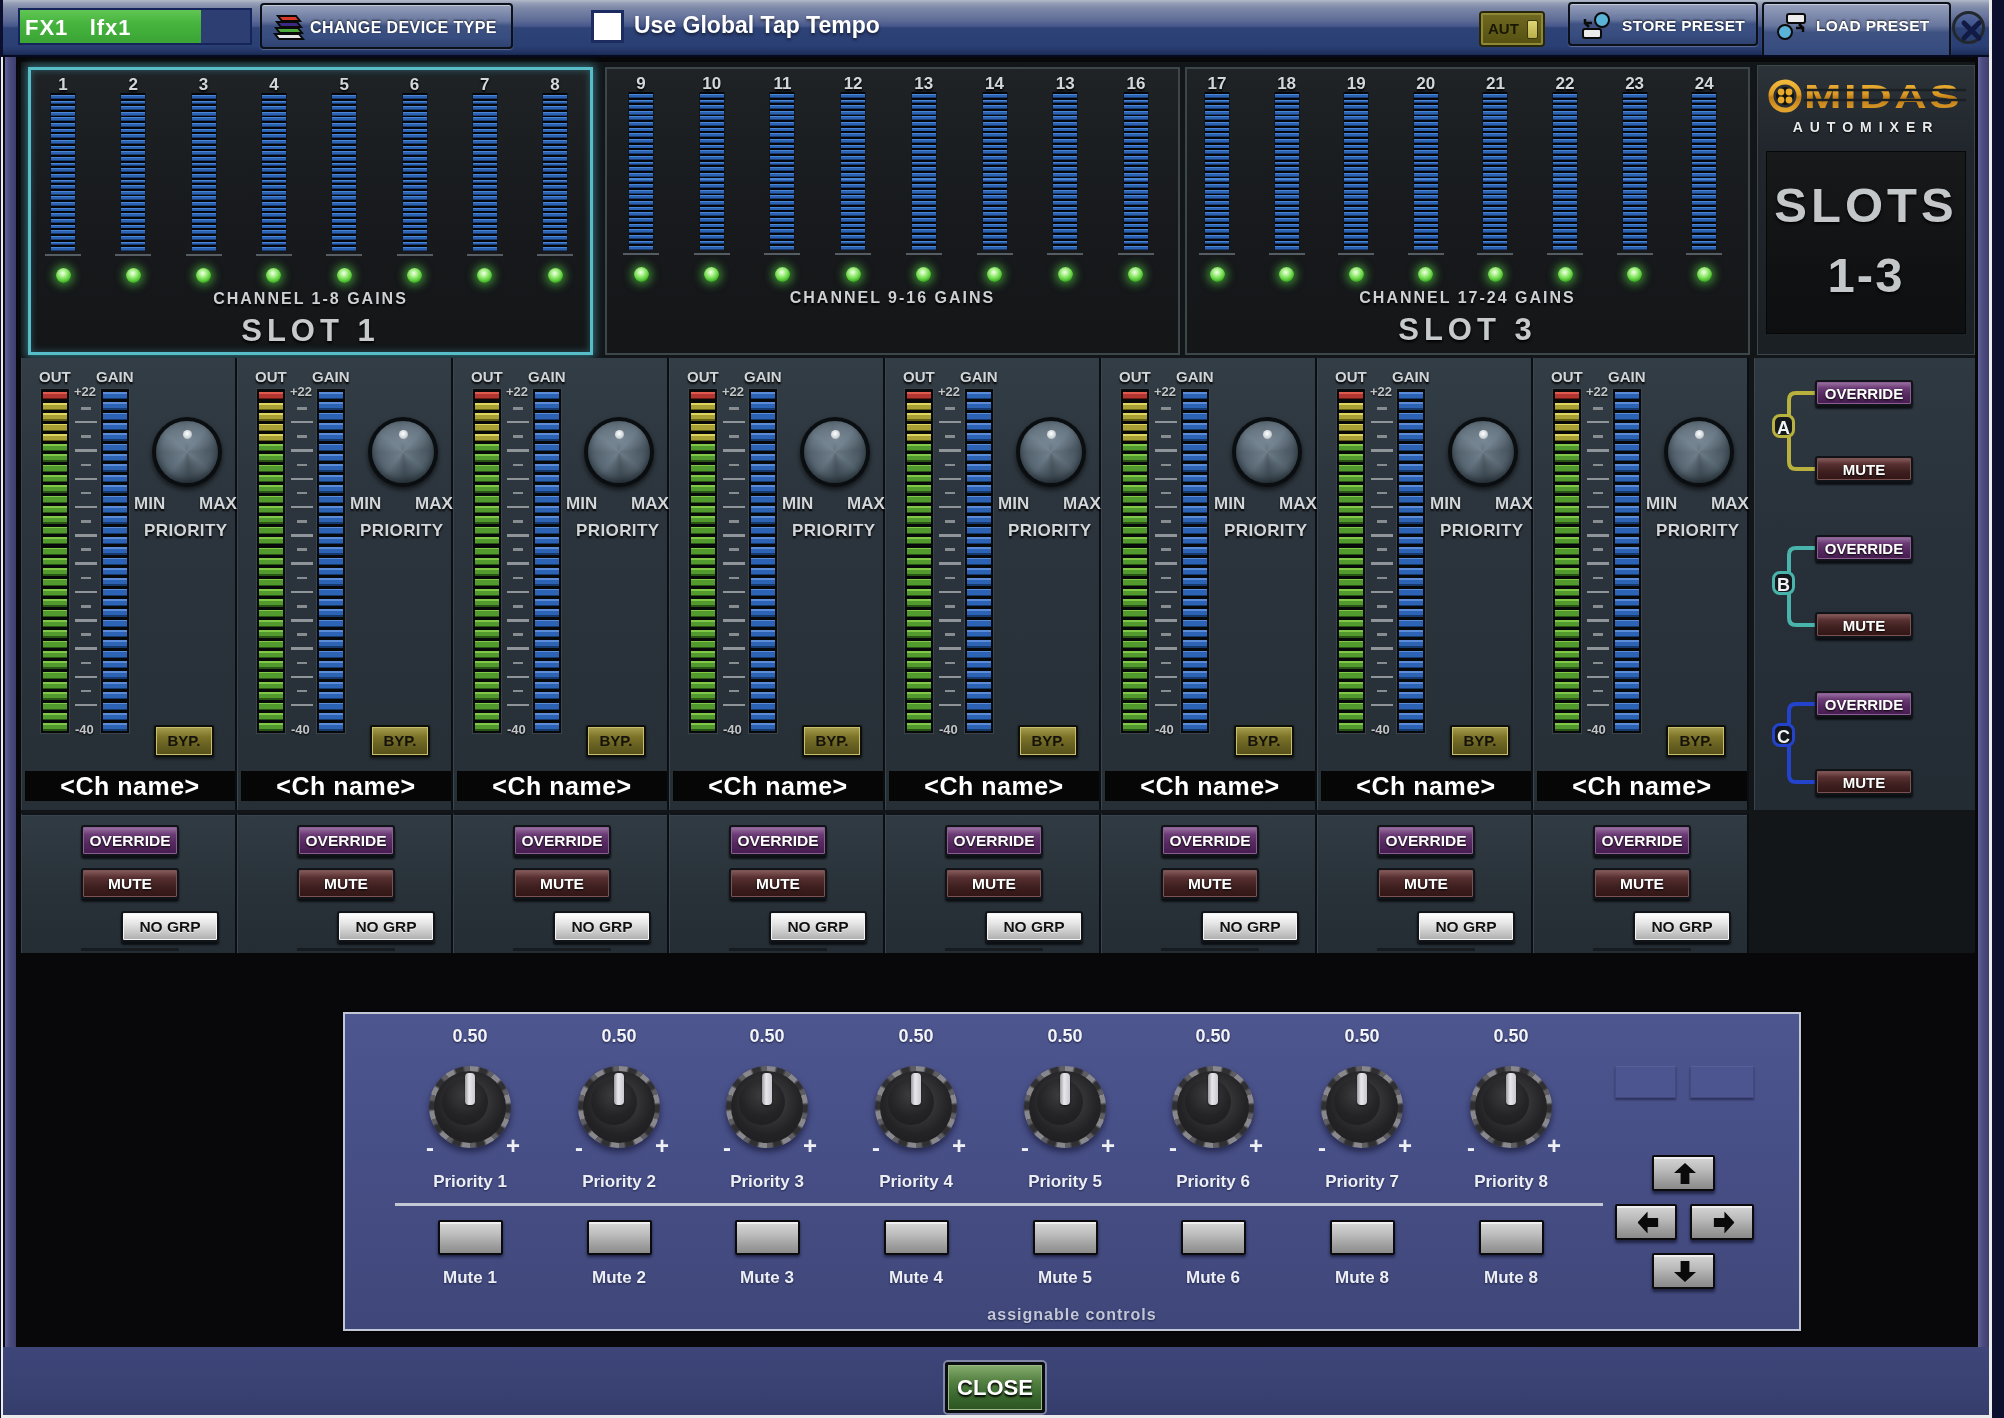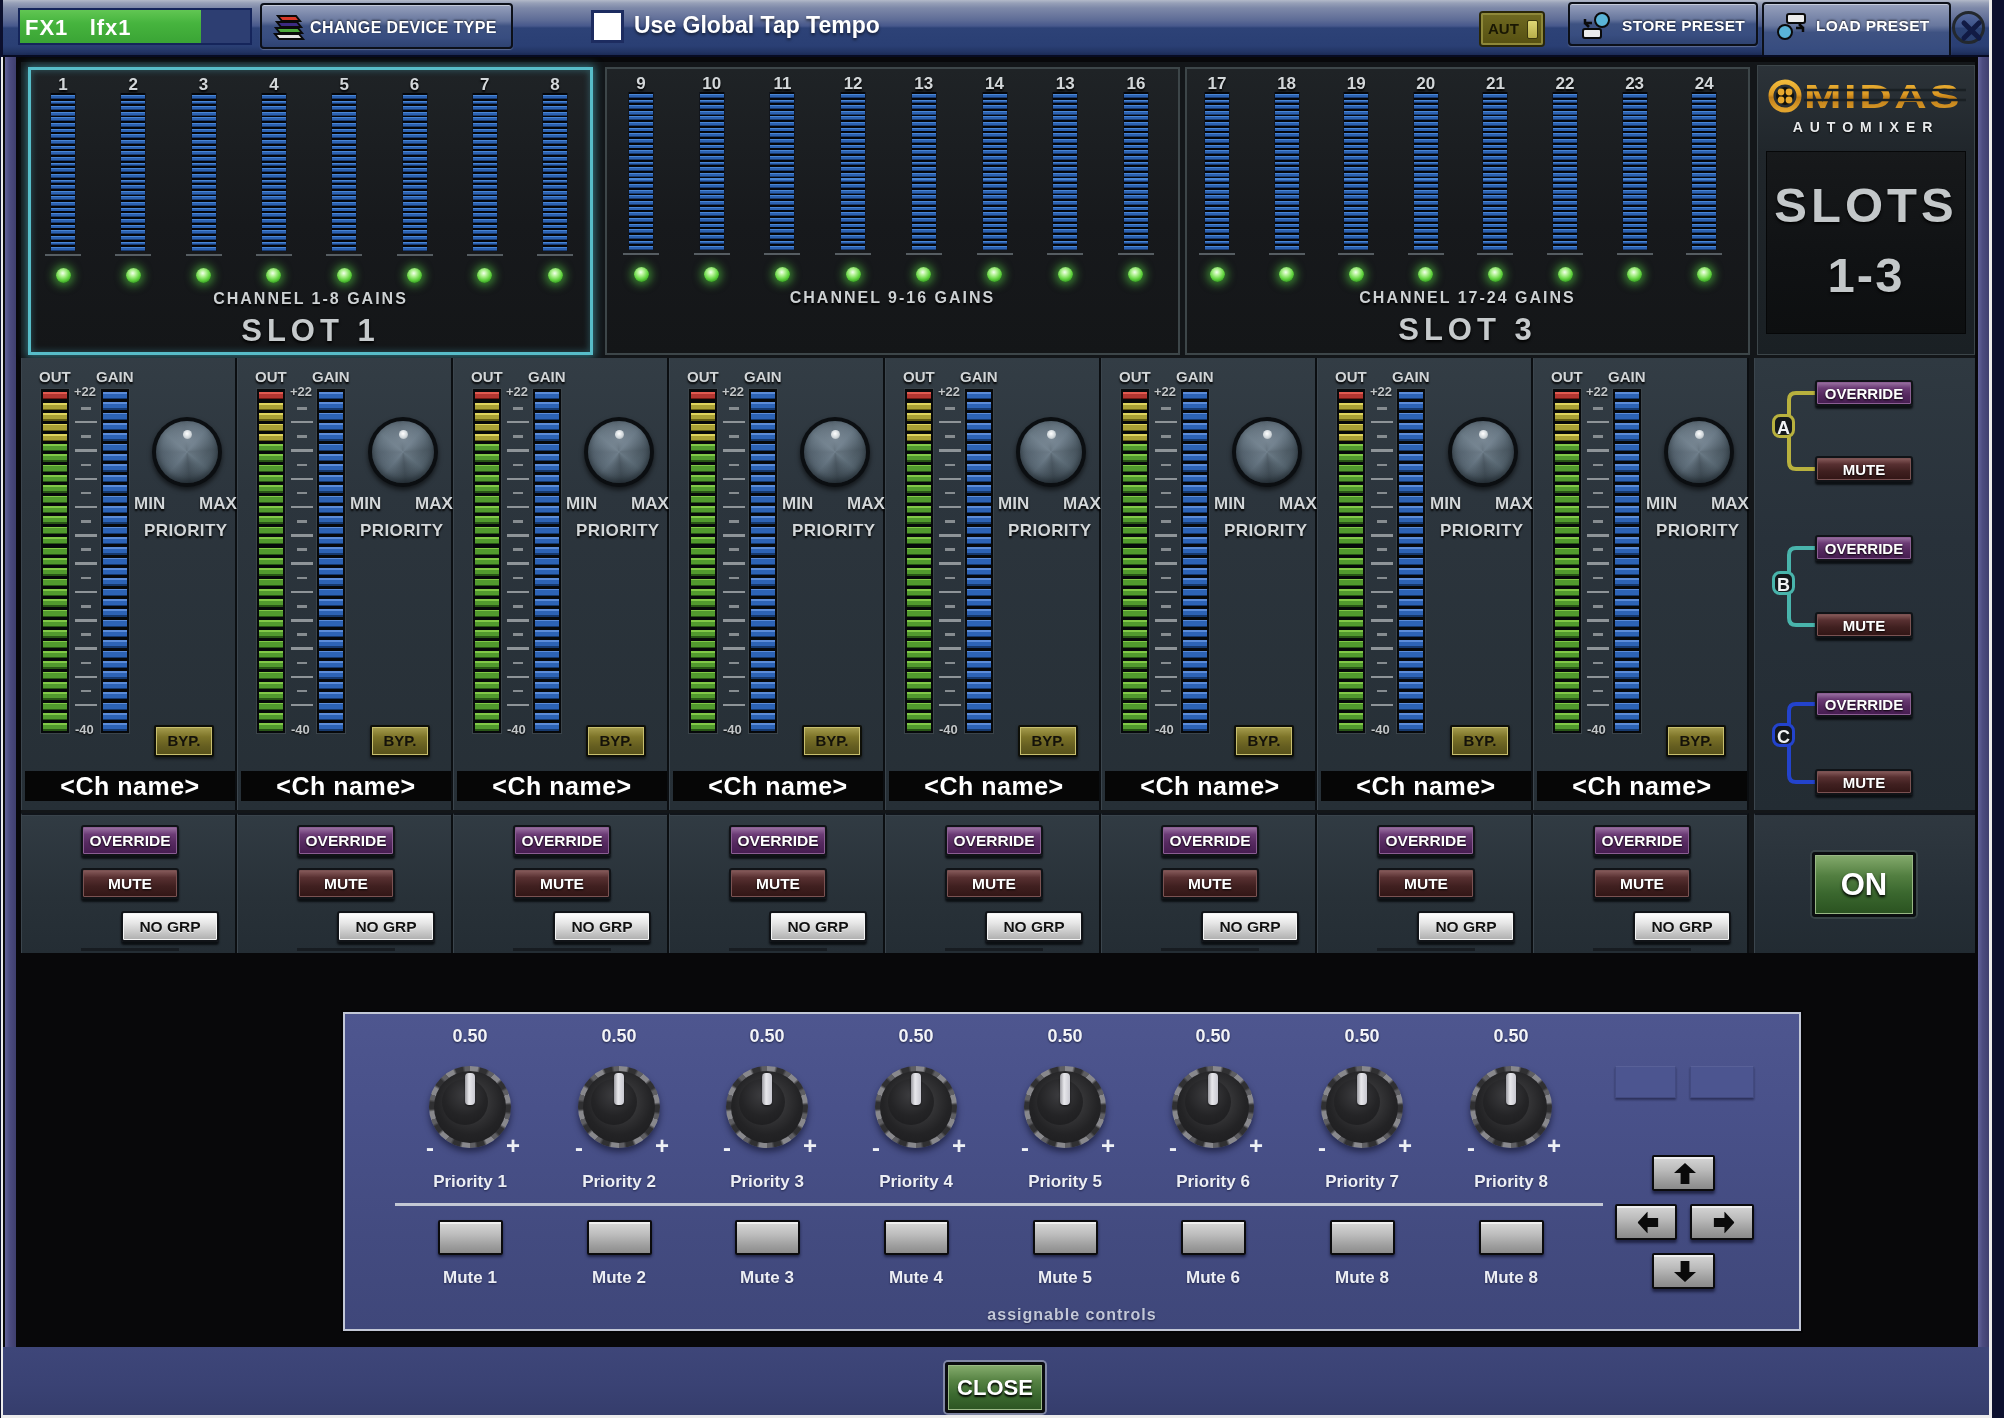--- a/index.html
+++ b/index.html
@@ -579,23 +579,20 @@
       <div class="abs gbtn ov b" style="top:22px">OVERRIDE</div>
       <div class="abs gbtn mu b" style="top:98px">MUTE</div>
       <div class="abs gletter" style="top:56px;border:3px solid #b8b13e">A</div>
       <div class="abs gbtn ov b" style="top:177px">OVERRIDE</div>
       <div class="abs gbtn mu b" style="top:254px">MUTE</div>
       <div class="abs gletter" style="top:213px;border:3px solid #49b4ac">B</div>
       <div class="abs gbtn ov b" style="top:333px">OVERRIDE</div>
       <div class="abs gbtn mu b" style="top:411px">MUTE</div>
       <div class="abs gletter" style="top:365px;border:3px solid #2343cc">C</div>
     </div>
-    <div id="grpcol2" class="abs">
-      <div id="onbtn" class="abs b">ON</div>
-    </div>
   </div>
 <div id="apanel" class="abs">
     <div class="abs aval b" style="left:125px">0.50</div>
     <div class="abs aknob" style="left:125px">
       <div class="aknob2"></div>
       <div class="aknob3"></div>
       <div class="aptr"></div>
     </div>
     <div class="abs aminus b" style="left:81px">-</div>
     <div class="abs aplus b" style="left:161px">+</div>

